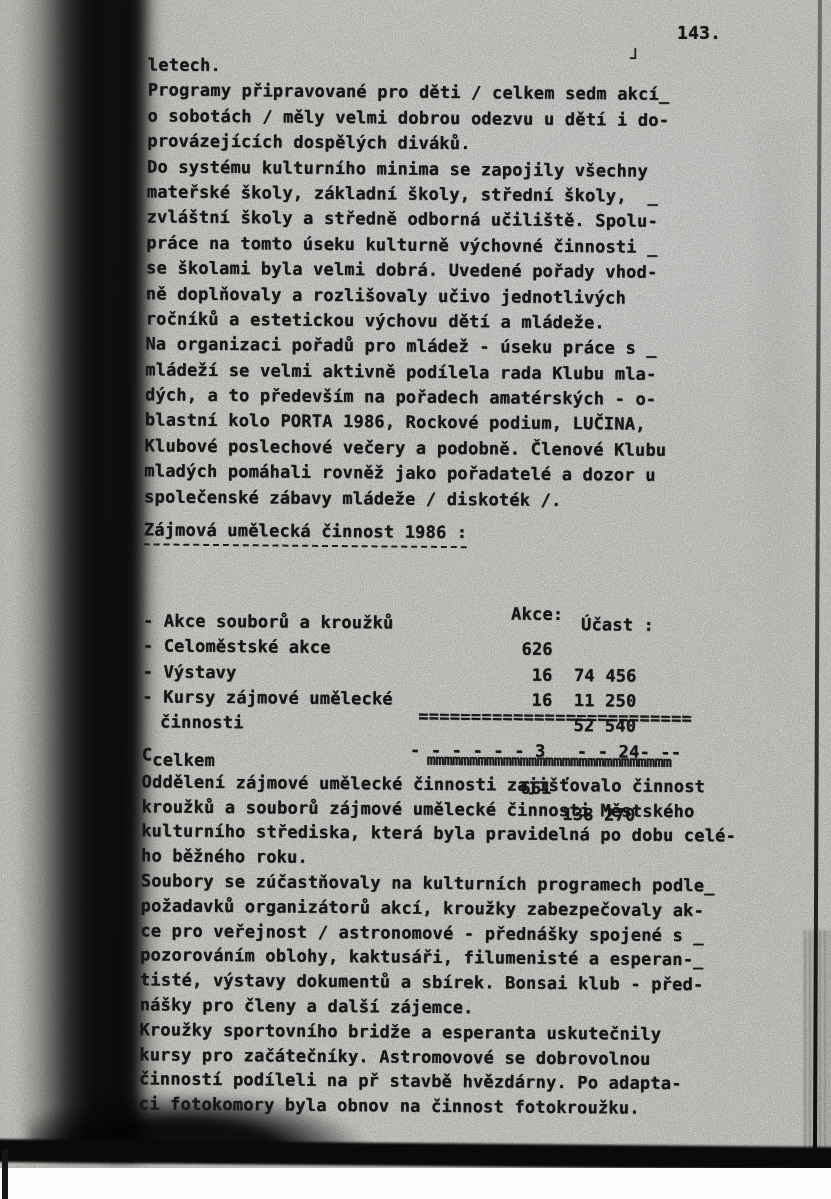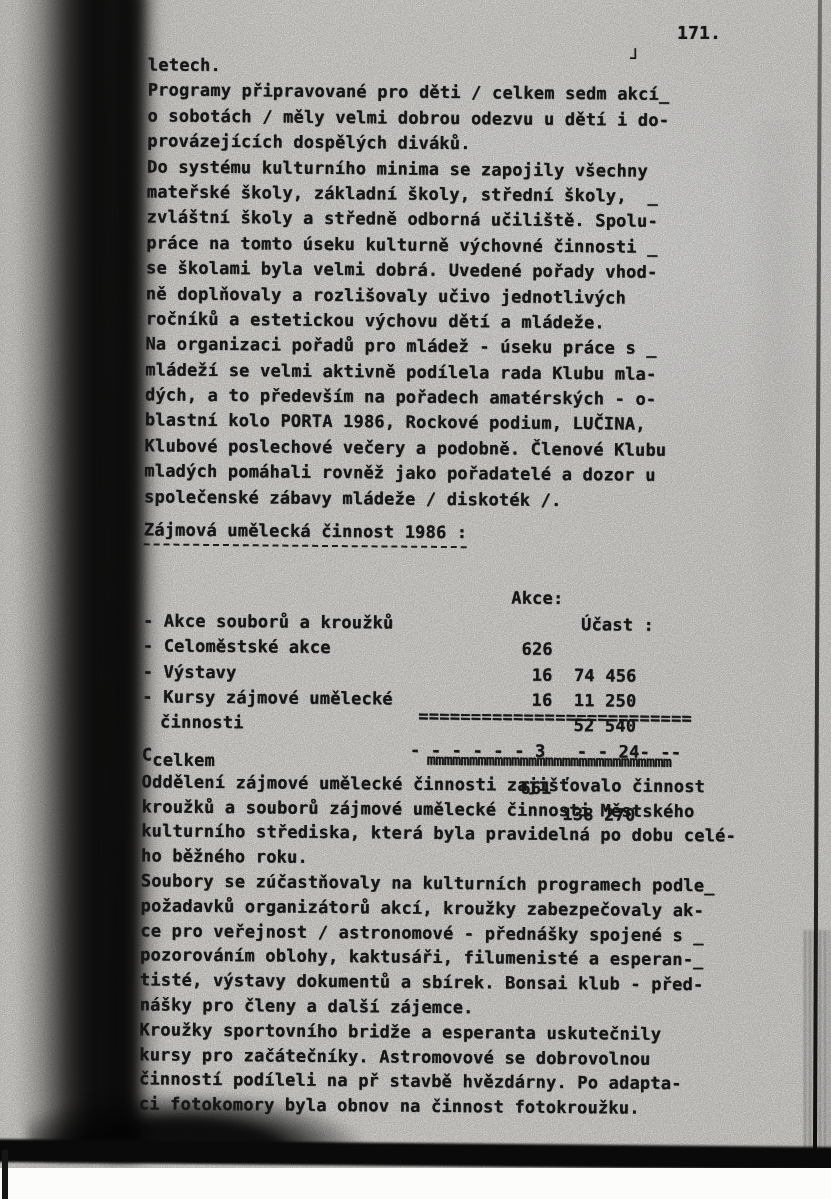--- a/index.html
+++ b/index.html
@@ -69,21 +69,21 @@
   .ln  { height:25.4px; line-height:25.4px; white-space:pre; }
   .ln2 { height:24.8px; line-height:24.8px; white-space:pre; }
   .heading-line { margin-top:8px; height:28px; line-height:25px; }
   .heading-underline {
     display:inline-block; border-bottom:2px dashed #1d1d1d; padding-bottom:1px; white-space:pre;
   }
   .t-row { position:relative; height:25.4px; line-height:25.4px; white-space:pre; }
   .t-head { margin-top:12px; }
   .c-label  { position:absolute; left:0; }
   .c-label2 { position:absolute; left:18px; }
-  .c-akce-h { position:absolute; left:368px; }
+  .c-akce-h { position:absolute; left:368px;margin-top:16px; }
   .c-ucast-h{ position:absolute; left:438px; }
   .c-akce   { position:absolute; left:300px; width:110px; text-align:right; }
   .c-ucast  { position:absolute; left:418px; width:76px;  text-align:right; }
   .c-dash   { position:absolute; left:268px; }
   .t-sep    { height:14px; line-height:12px; margin-top:-2px; white-space:pre; padding-left:276px; letter-spacing:0.3px; }
   .t-mrow   { height:22px; line-height:20px; white-space:pre; padding-left:285px; font-size:15px; letter-spacing:-0.6px; }
   .raised-c { position:relative; top:-5px; }
 </style>
 </head>
 <body>
@@ -101,21 +101,21 @@
   <div class="binding-core"></div>
   <div class="binding-foot"></div>
   <div class="smudge-right-mid"></div>
   <div class="right-smudge"></div>
   <div class="right-line"></div>
   <div class="bottom-bar"></div>
   <div class="below-bar"></div>
   <div class="foot-line"></div>
   <div class="corner-mark typed">┘</div>
 
-  <div class="page-number typed">171.</div>
+  <div class="page-number typed">143.</div>
 
   <div class="page-text typed">
 
     <div>
       <div class="ln">letech.</div>
       <div class="ln">Programy připravované pro děti / celkem sedm akcí_</div>
       <div class="ln">o sobotách / měly velmi dobrou odezvu u dětí i do-</div>
       <div class="ln">provázejících dospělých diváků.</div>
       <div class="ln">Do systému kulturního minima se zapojily všechny</div>
       <div class="ln">mateřské školy, základní školy, střední školy,  _</div>

